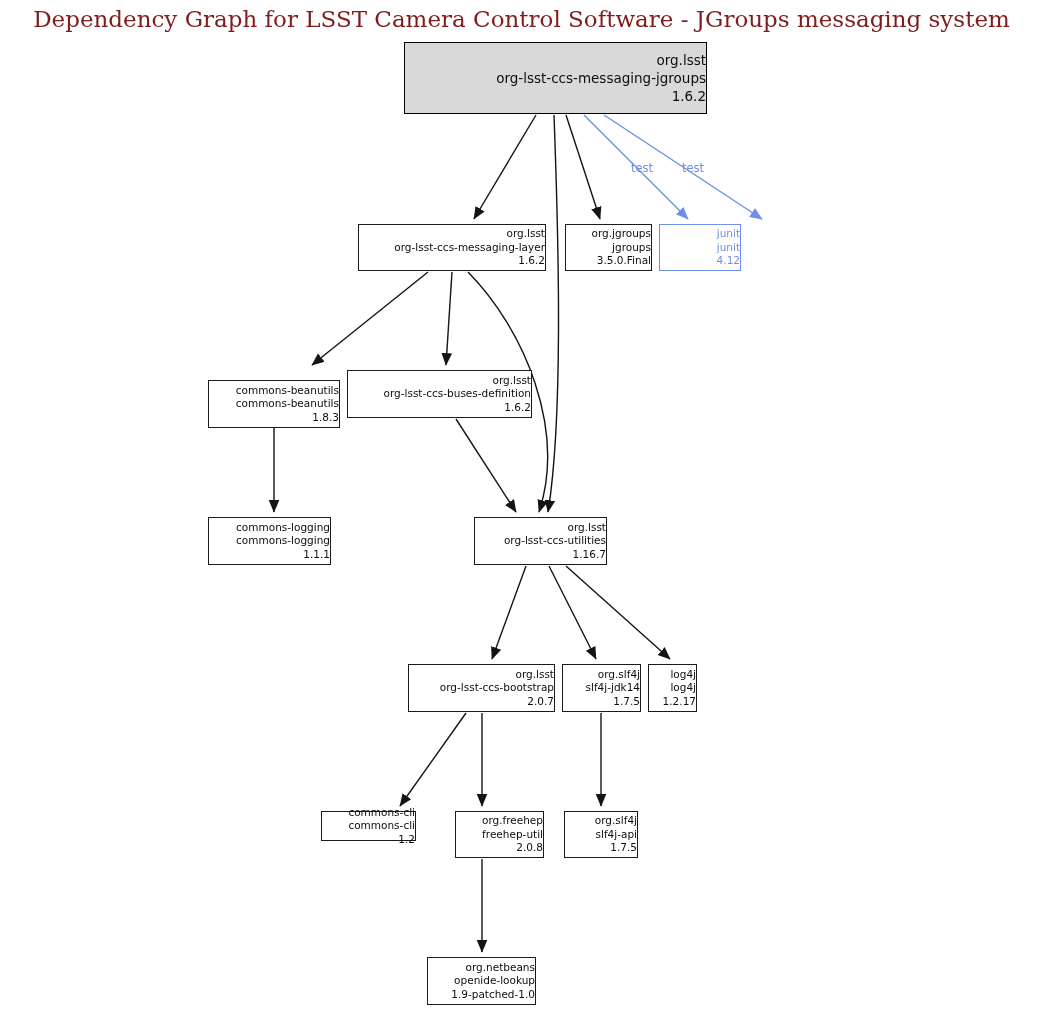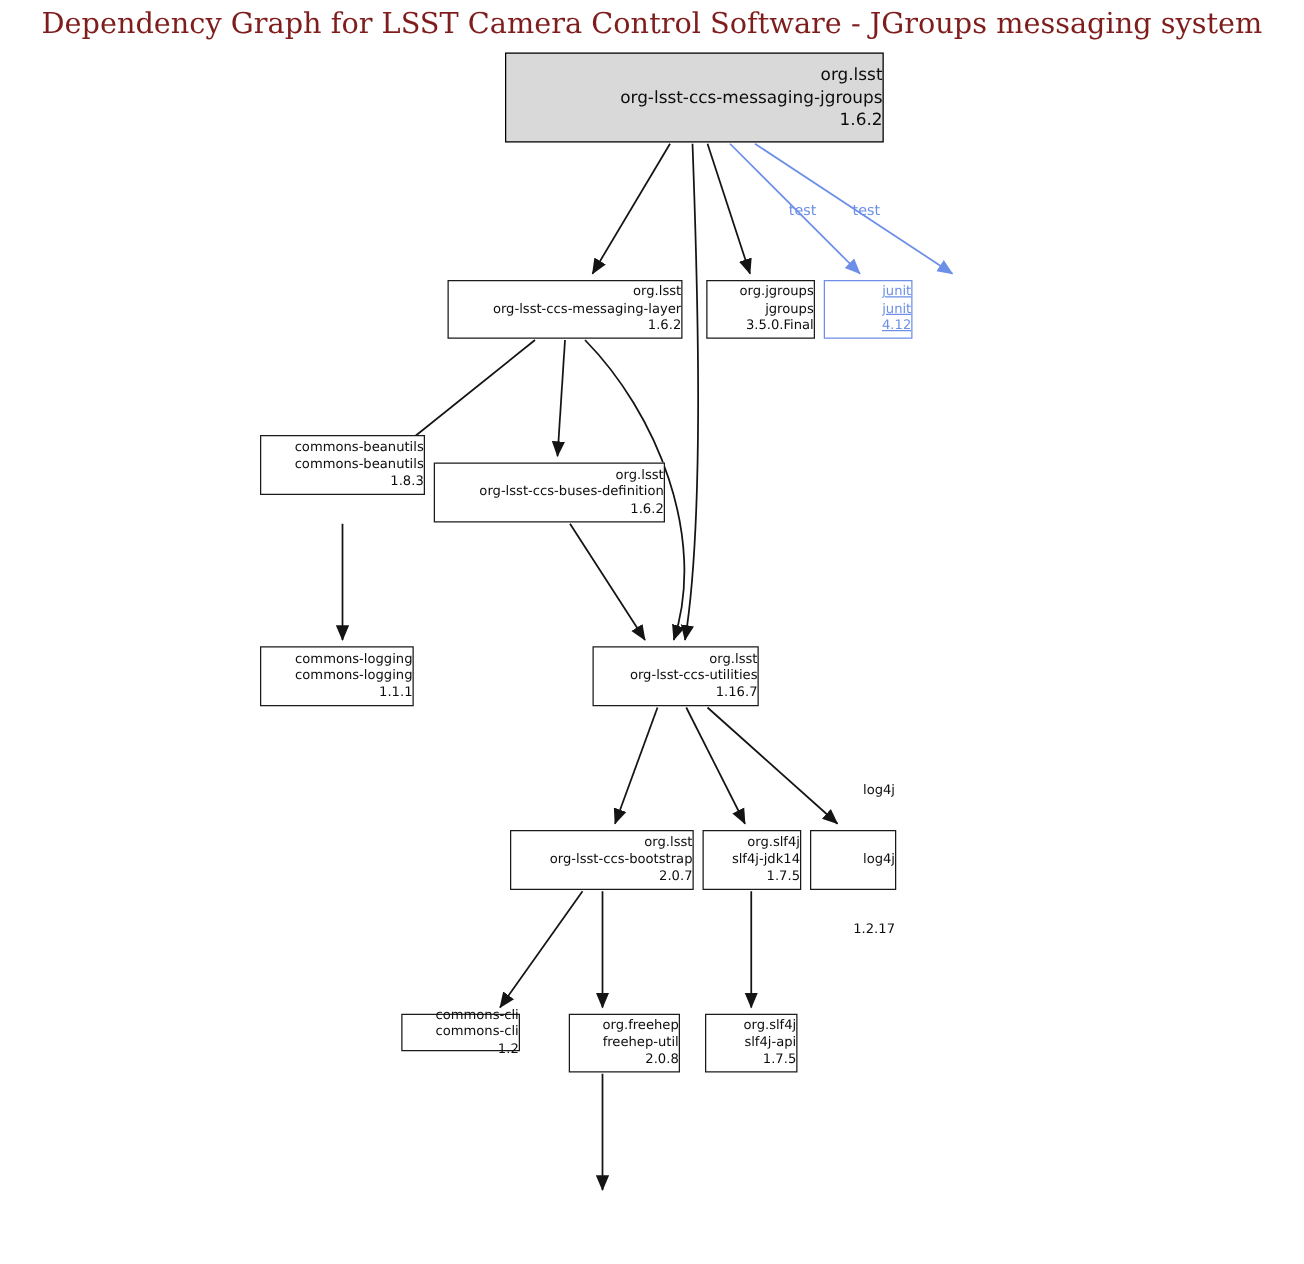--- a/index.html
+++ b/index.html
@@ -140,28 +140,28 @@
     <div>org-lsst-ccs-messaging-layer</div>
     <div>1.6.2</div>
   </div>
 
   <div class="node" style="left:565px; top:224px; width:87px; height:47px;padding-left:28px;">
     <div>org.jgroups</div>
     <div>jgroups</div>
     <div>3.5.0.Final</div>
   </div>
 
-  <div class="node test" style="left:659px; top:224px; width:71px; height:47px;text-decoration:underline;">
+  <div class="node test" style="left:659px; top:224px; width:82px; height:47px;">
     <div>junit</div>
     <div>junit</div>
     <div>4.12</div>
   </div>
 
 
-  <div class="node" style="left:208px; top:348px; width:132px; height:48px;">
+  <div class="node" style="left:208px; top:380px; width:132px; height:48px;">
     <div>commons-beanutils</div>
     <div>commons-beanutils</div>
     <div>1.8.3</div>
   </div>
 
   <div class="node" style="left:347px; top:370px; width:185px; height:48px;">
     <div>org.lsst</div>
     <div>org-lsst-ccs-buses-definition</div>
     <div>1.6.2</div>
   </div>
@@ -183,21 +183,21 @@
     <div>org-lsst-ccs-bootstrap</div>
     <div>2.0.7</div>
   </div>
 
   <div class="node" style="left:562px; top:664px; width:79px; height:48px;">
     <div>org.slf4j</div>
     <div>slf4j-jdk14</div>
     <div>1.7.5</div>
   </div>
 
-  <div class="node" style="left:648px; top:664px; width:69px; height:48px;gap:42px;">
+  <div class="node" style="left:648px; top:664px; width:49px; height:48px;">
     <div>log4j</div>
     <div>log4j</div>
     <div>1.2.17</div>
   </div>
 
   <div class="node" style="left:321px; top:811px; width:95px; height:30px;">
     <div>commons-cli</div>
     <div>commons-cli</div>
     <div>1.2</div>
   </div>
@@ -207,14 +207,19 @@
     <div>freehep-util</div>
     <div>2.0.8</div>
   </div>
 
   <div class="node" style="left:564px; top:811px; width:74px; height:47px;">
     <div>org.slf4j</div>
     <div>slf4j-api</div>
     <div>1.7.5</div>
   </div>
 
+  <div class="node" style="left:427px; top:957px; width:109px; height:48px;">
+    <div>org.netbeans</div>
+    <div>openide-lookup</div>
+    <div>1.9-patched-1.0</div>
+  </div>
 
 </div>
 
 </body></html>

